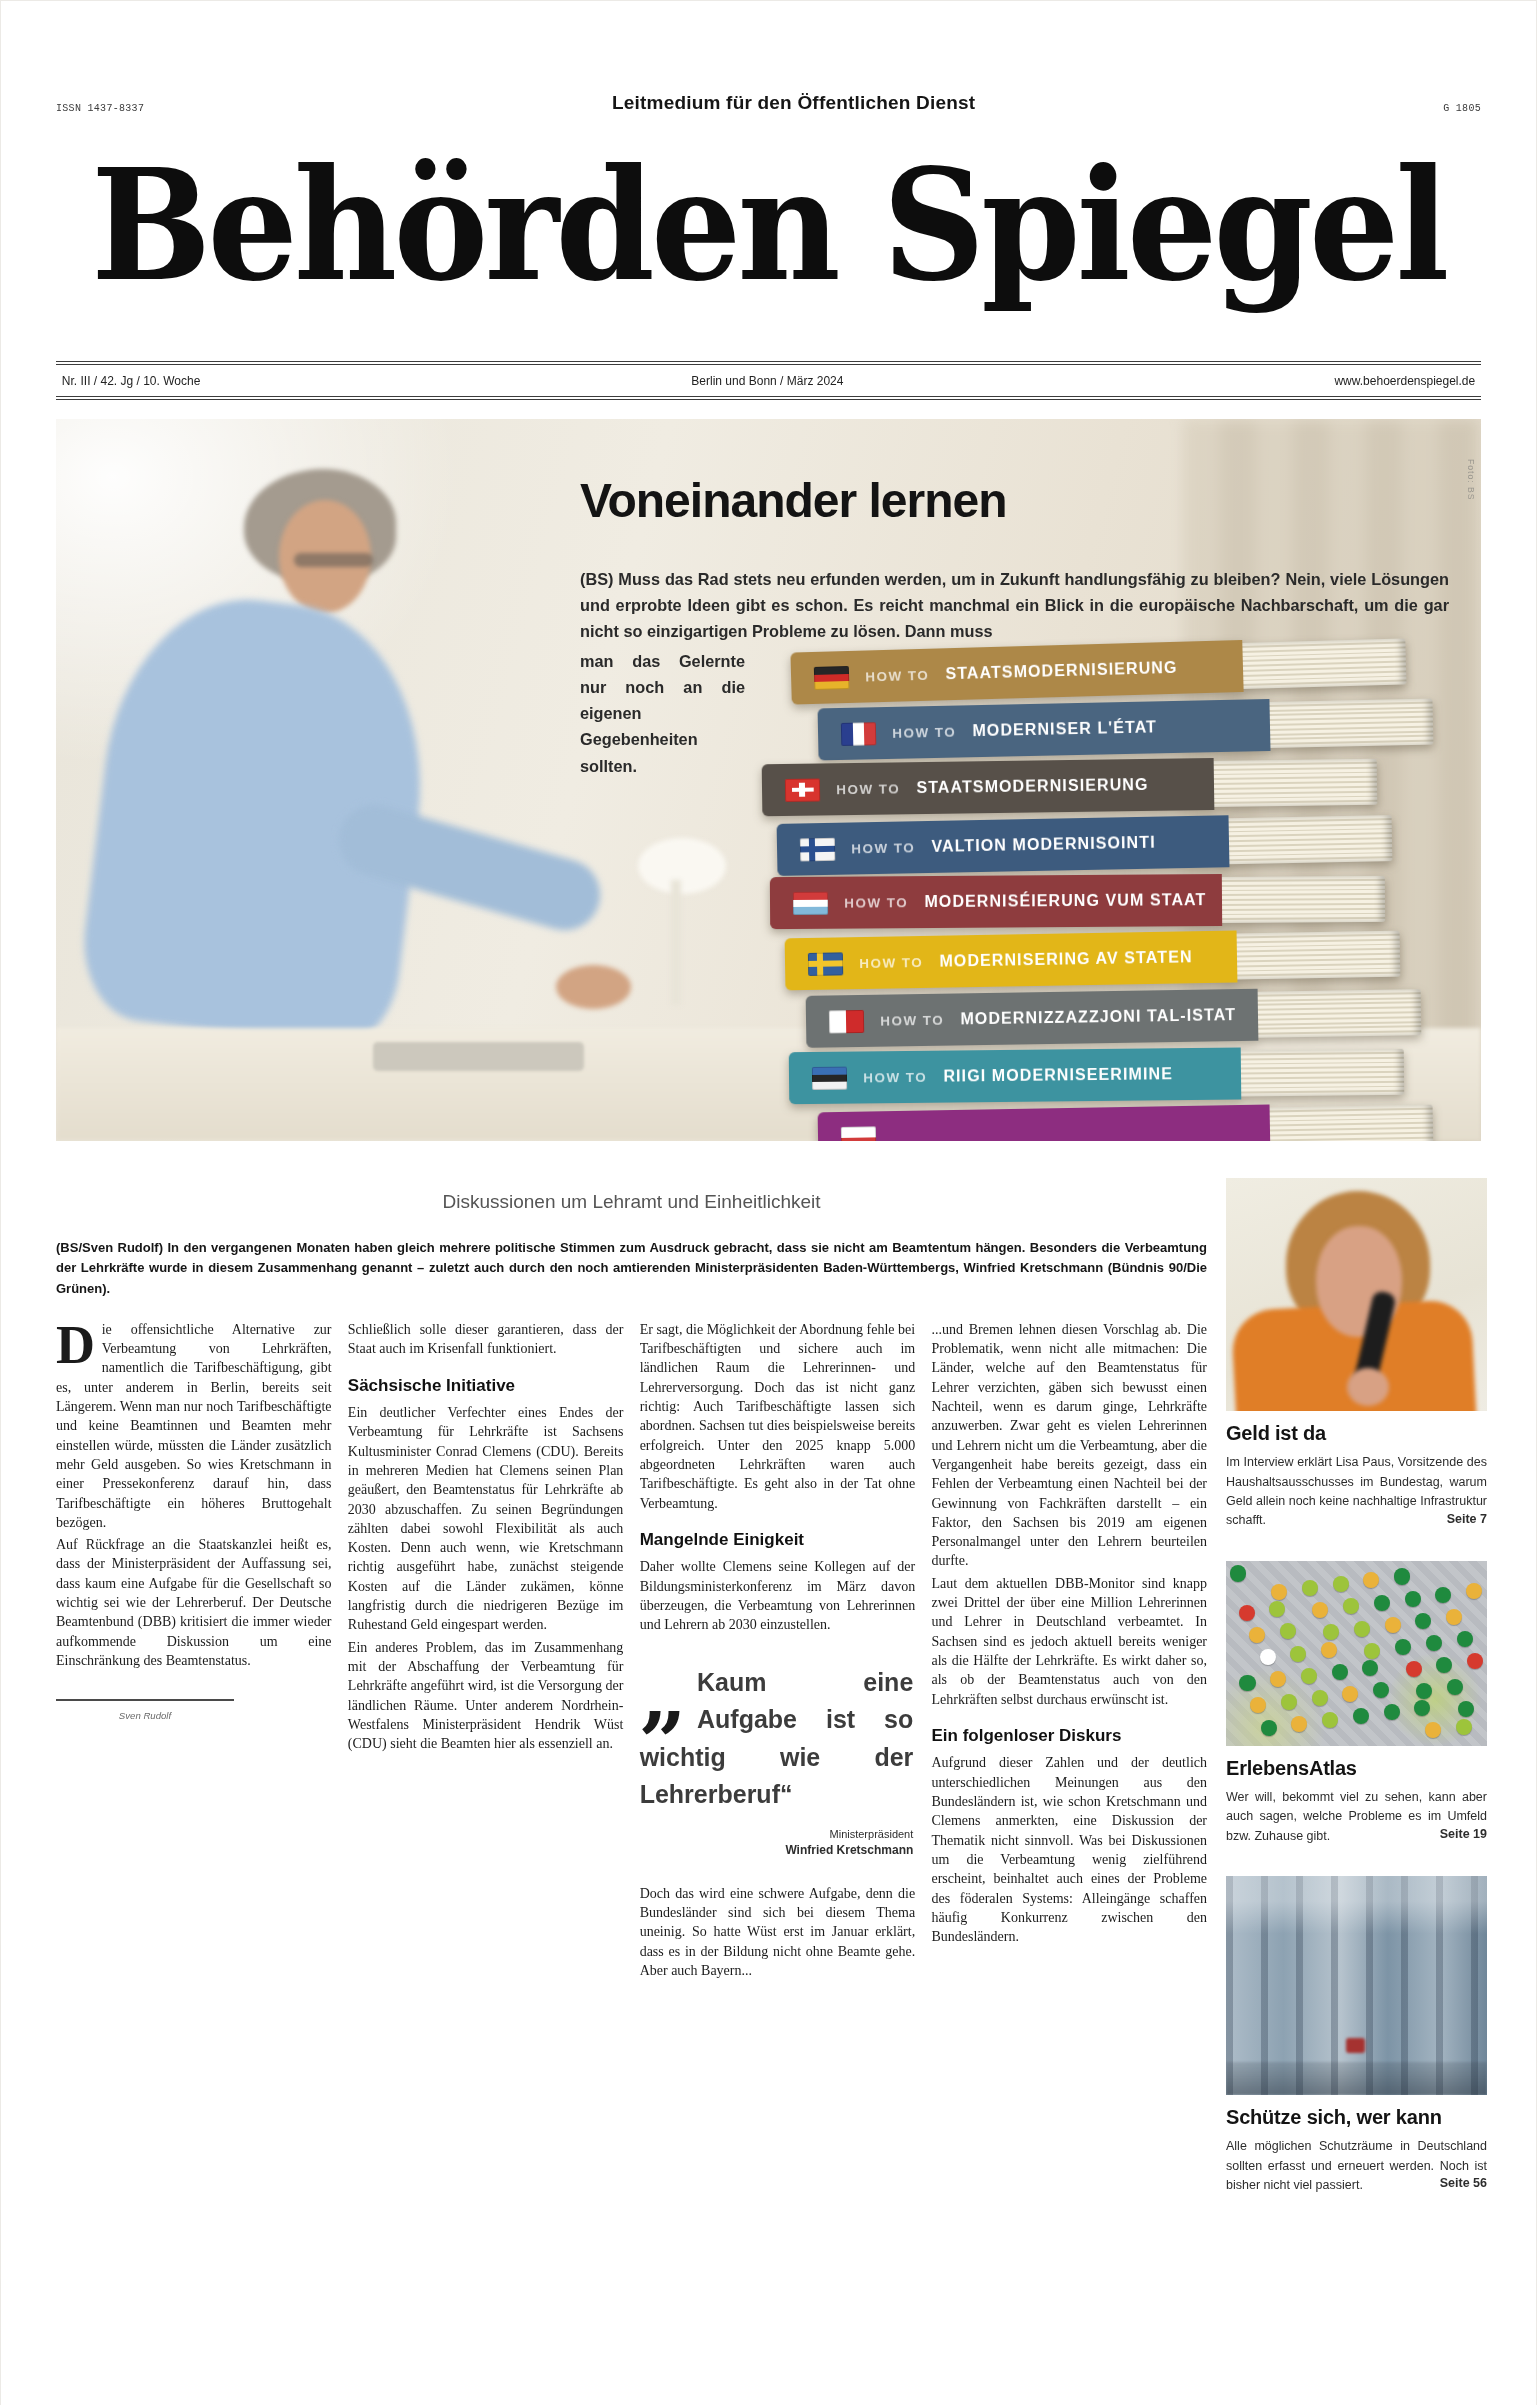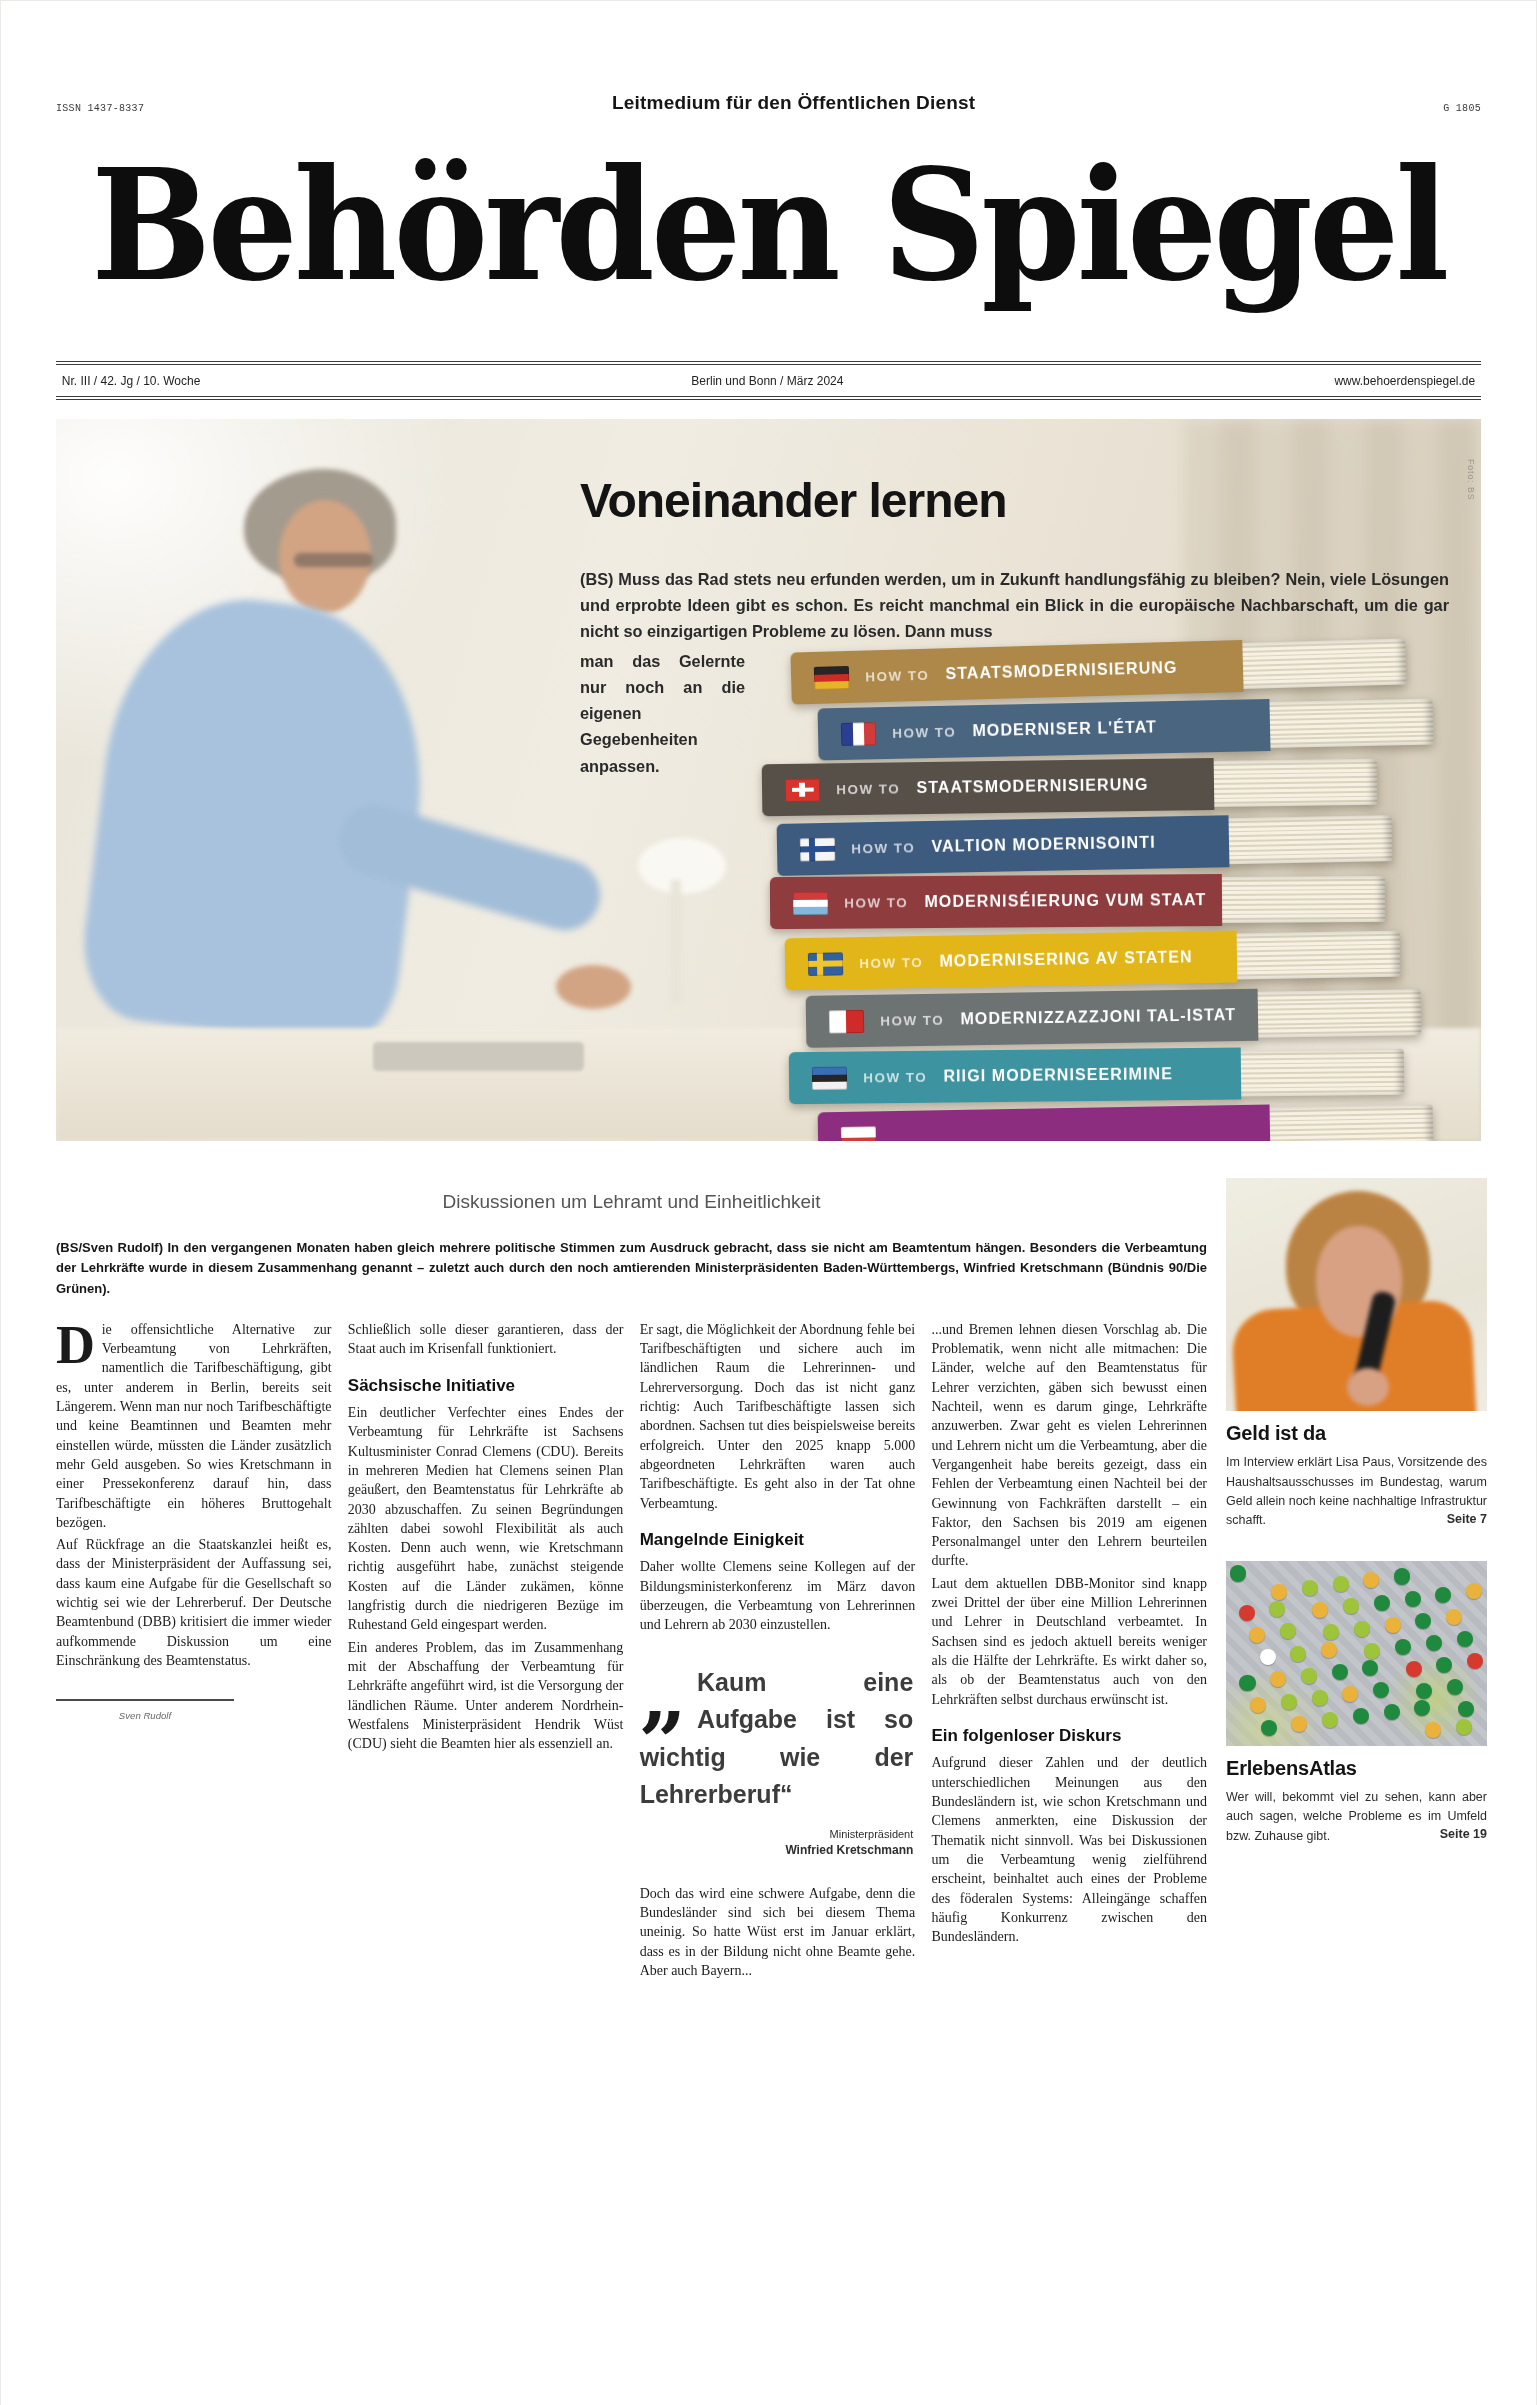--- a/index.html
+++ b/index.html
@@ -161,21 +161,21 @@
     <div class="shape arm"></div>
     <div class="shape desk"></div>
     <div class="shape keyboard"></div>
     <div class="shape hand"></div>
     <div class="shape lamp"></div>
     <div class="shape lampstem"></div>
 
     <div class="hero-text">
       <div class="hero-headline">Voneinander lernen</div>
       <div class="hero-lead">(BS) Muss das Rad stets neu erfunden werden, um in Zukunft handlungsfähig zu bleiben? Nein, viele Lösungen und erprobte Ideen gibt es schon. Es reicht manchmal ein Blick in die europäische Nachbarschaft, um die gar nicht so einzigartigen Probleme zu lösen. Dann muss</div>
-      <div class="hero-lead-wrap">man das Gelernte nur noch an die eigenen Gegebenheiten anpassen.</div>
+      <div class="hero-lead-wrap">man das Gelernte nur noch an die eigenen Gegebenheiten sollten.</div>
     </div>
 
     <div class="stack">
       <div class="book" style="margin-left:29px; transform:rotate(-1.6deg);">
         <div class="spine" style="background: rgb(173, 136, 72);">
           <span class="flag flag-germany"></span>
           <span class="book-howto">HOW TO</span>
           <span class="book-title">STAATSMODERNISIERUNG</span>
         </div>
           <div class="pages"></div>
@@ -356,18 +356,27 @@
             <div class="dot" style="left: 188px; top: 139px; background: rgb(31, 138, 62);"></div>
             <div class="dot" style="left: 43px; top: 40px; background: rgb(157, 196, 59);"></div>
             <div class="dot" style="left: 136px; top: 99px; background: rgb(31, 138, 62);"></div>
             <div class="dot" style="left: 230px; top: 158px; background: rgb(157, 196, 59);"></div>
           </div>
         <div class="teaser-heading">ErlebensAtlas</div>
         <div class="teaser-text">Wer will, bekommt viel zu sehen, kann aber auch sagen, welche Probleme es im Umfeld bzw. Zuhause gibt.</div>
         <div class="pageref">Seite 19</div>
       </div>
 
+      <div class="teaser">
+        <div class="teaser-img img-bunker">
+          <div class="b-floor"></div>
+          <div class="b-red"></div>
+        </div>
+        <div class="teaser-heading">Schütze sich, wer kann</div>
+        <div class="teaser-text">Alle möglichen Schutzräume in Deutschland sollten erfasst und erneuert werden. Noch ist bisher nicht viel passiert.</div>
+        <div class="pageref">Seite 56</div>
+      </div>
 
     </div>
   </div>
 
 </div>
 
 
 </body></html>

